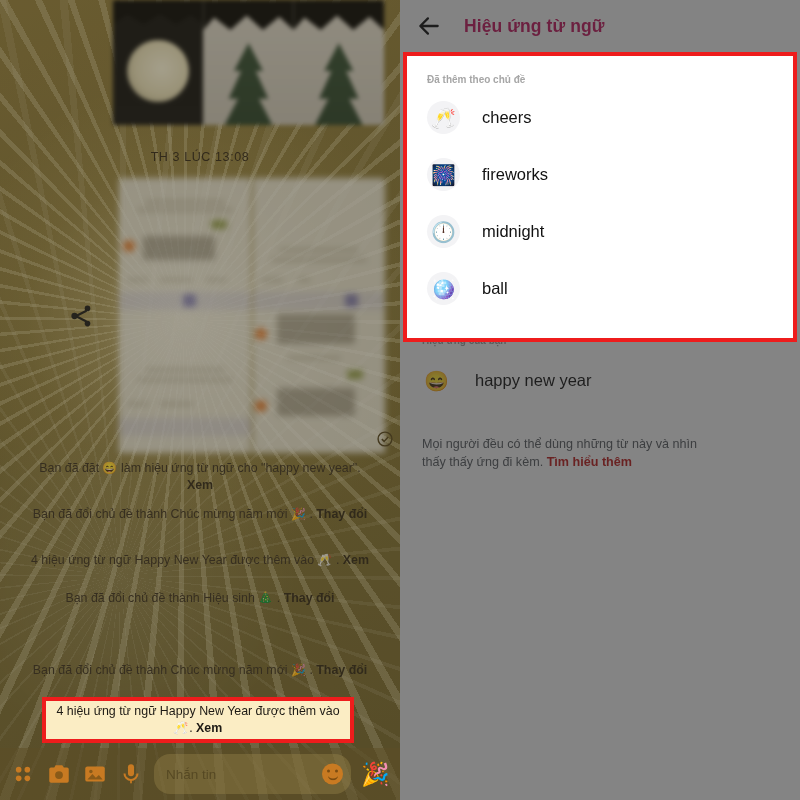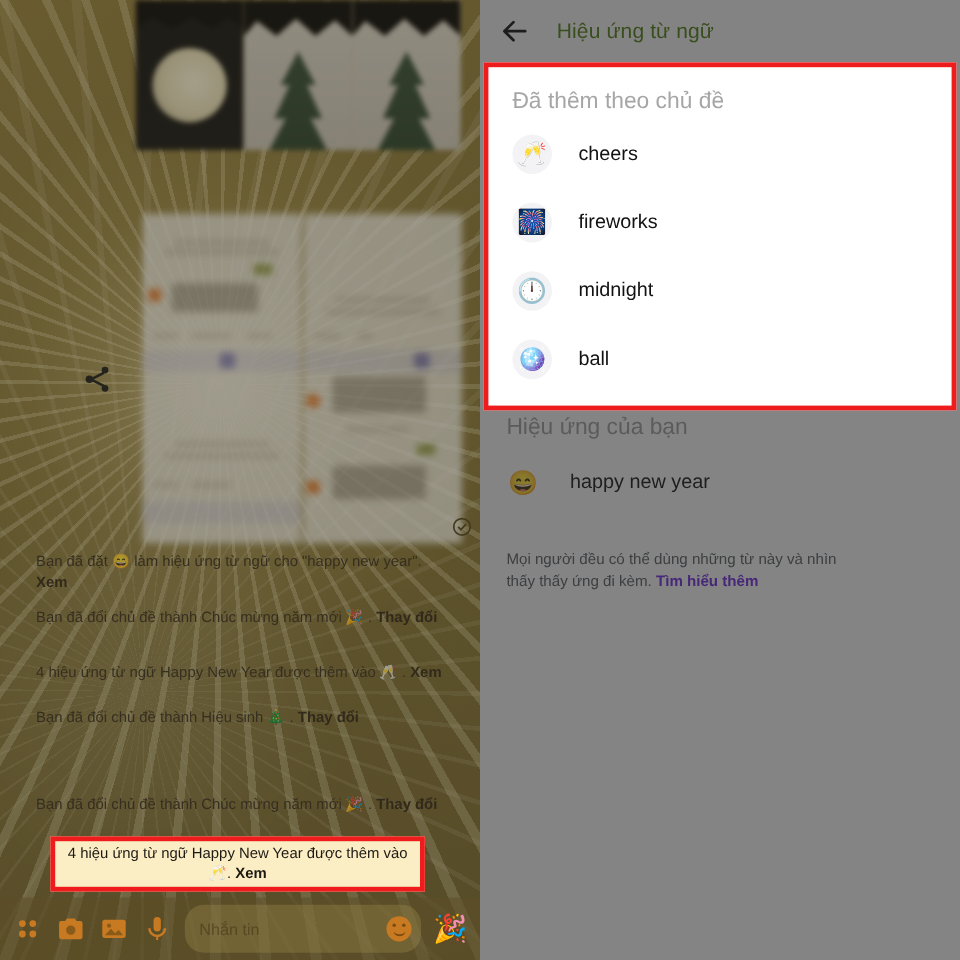--- a/index.html
+++ b/index.html
@@ -108,20 +108,21 @@
   .ac-dot { position:absolute; width:12px;height:12px;border-radius:50%;background:#e8742a; }
   .ac-green{position:absolute;width:16px;height:9px;border-radius:3px;background:#8a9c4a;}
 
   .share-icon { position:absolute; left:68px; top:303px; width:26px; height:26px; }
   .deliv-icon { position:absolute; left:376px; top:430px; width:18px; height:18px; }
 
   
   .msg {
     position: absolute;
     left: 30px; width: 340px;
+    text-align: center;
     font-size: 12.4px;
     line-height: 17px;
     color: #33291a;
   }
   .msg b { font-weight: 700; color:#2a2112; }
   .msg .em { font-size: 12px; }
 
   .msg-highlight {
     position: absolute;
     left: 42px; top: 697px;
@@ -180,31 +181,31 @@
   }
   .r-header {
     position: absolute; left: 0; top: 0; width: 400px; height: 52px;
     background: #f2f2f2;
     display: flex; align-items: center;
     padding-left: 16px; box-sizing: border-box;
   }
   .back-arrow { width: 26px; height: 26px; flex:0 0 auto; color:#111; }
   .r-title {
     margin-left: 22px;
-    font-size: 17.5px; font-weight: 400; color: #4d7c0f;
+    font-size: 17.5px; font-weight: 700; color: #be185d;
     letter-spacing: .1px;
   }
 
   .r-body {
     position: absolute; left: 0; top: 52px; width: 340px; height: 748px;
     background: #f4f4f4;
   }
   .sec-label {
     padding: 20px 0 0 22px;
-    font-size: 19px; color: #9a9a9a;
+    font-size: 10px; color: #9a9a9a; font-weight: bold;
   }
   .w-list { padding-top: 6px; }
   .w-item {
     display: flex; align-items: center;
     height: 57px;
     padding-left: 20px;
   }
   .w-emoji {
     width: 33px; height: 33px; flex:0 0 auto;
     border-radius: 50%;
@@ -214,21 +215,21 @@
   }
   .w-label {
     margin-left: 22px;
     font-size: 16.5px; font-weight: 500; color: #121212;
   }
   .footnote {
     padding: 26px 24px 0 22px;
     font-size: 12.6px; line-height: 18px;
     color: #55595e;
   }
-  .footnote a { color:#6d28d9; font-weight:600; text-decoration:none; }
+  .footnote a { color:#b91c1c; font-weight:600; text-decoration:none; }
 
   
   #white-card {
     position: absolute;
     left: 3px; top: 52px;
     width: 394px; height: 290px;
     background: #ffffff;
     border: 4px solid #ee1c1c;
     box-sizing: border-box;
     overflow: hidden;
@@ -249,20 +250,21 @@
     <div class="photo-strip">
       <div class="photo-cell ph-a"></div>
       <div class="photo-cell ph-b">
           <div class="tree"></div>
         </div>
       <div class="photo-cell ph-c">
           <div class="tree"></div>
         </div>
     </div>
 
+    <div class="ts-label">TH 3 LÚC 13:08</div>
 
     <div class="attach-card">
       <div class="attach-inner">
         <div class="ac-col">
           <div class="ac-line" style="left:26px;top:22px;width:80px;"></div>
           <div class="ac-line" style="left:18px;top:30px;width:96px;"></div>
           <div class="ac-blk" style="left:24px;top:58px;width:72px;height:24px;"></div>
           <div class="ac-dot" style="left:4px;top:62px;"></div>
           <div class="ac-green" style="left:92px;top:42px;"></div>
           <div class="ac-line" style="left:8px;top:100px;width:22px;"></div>

